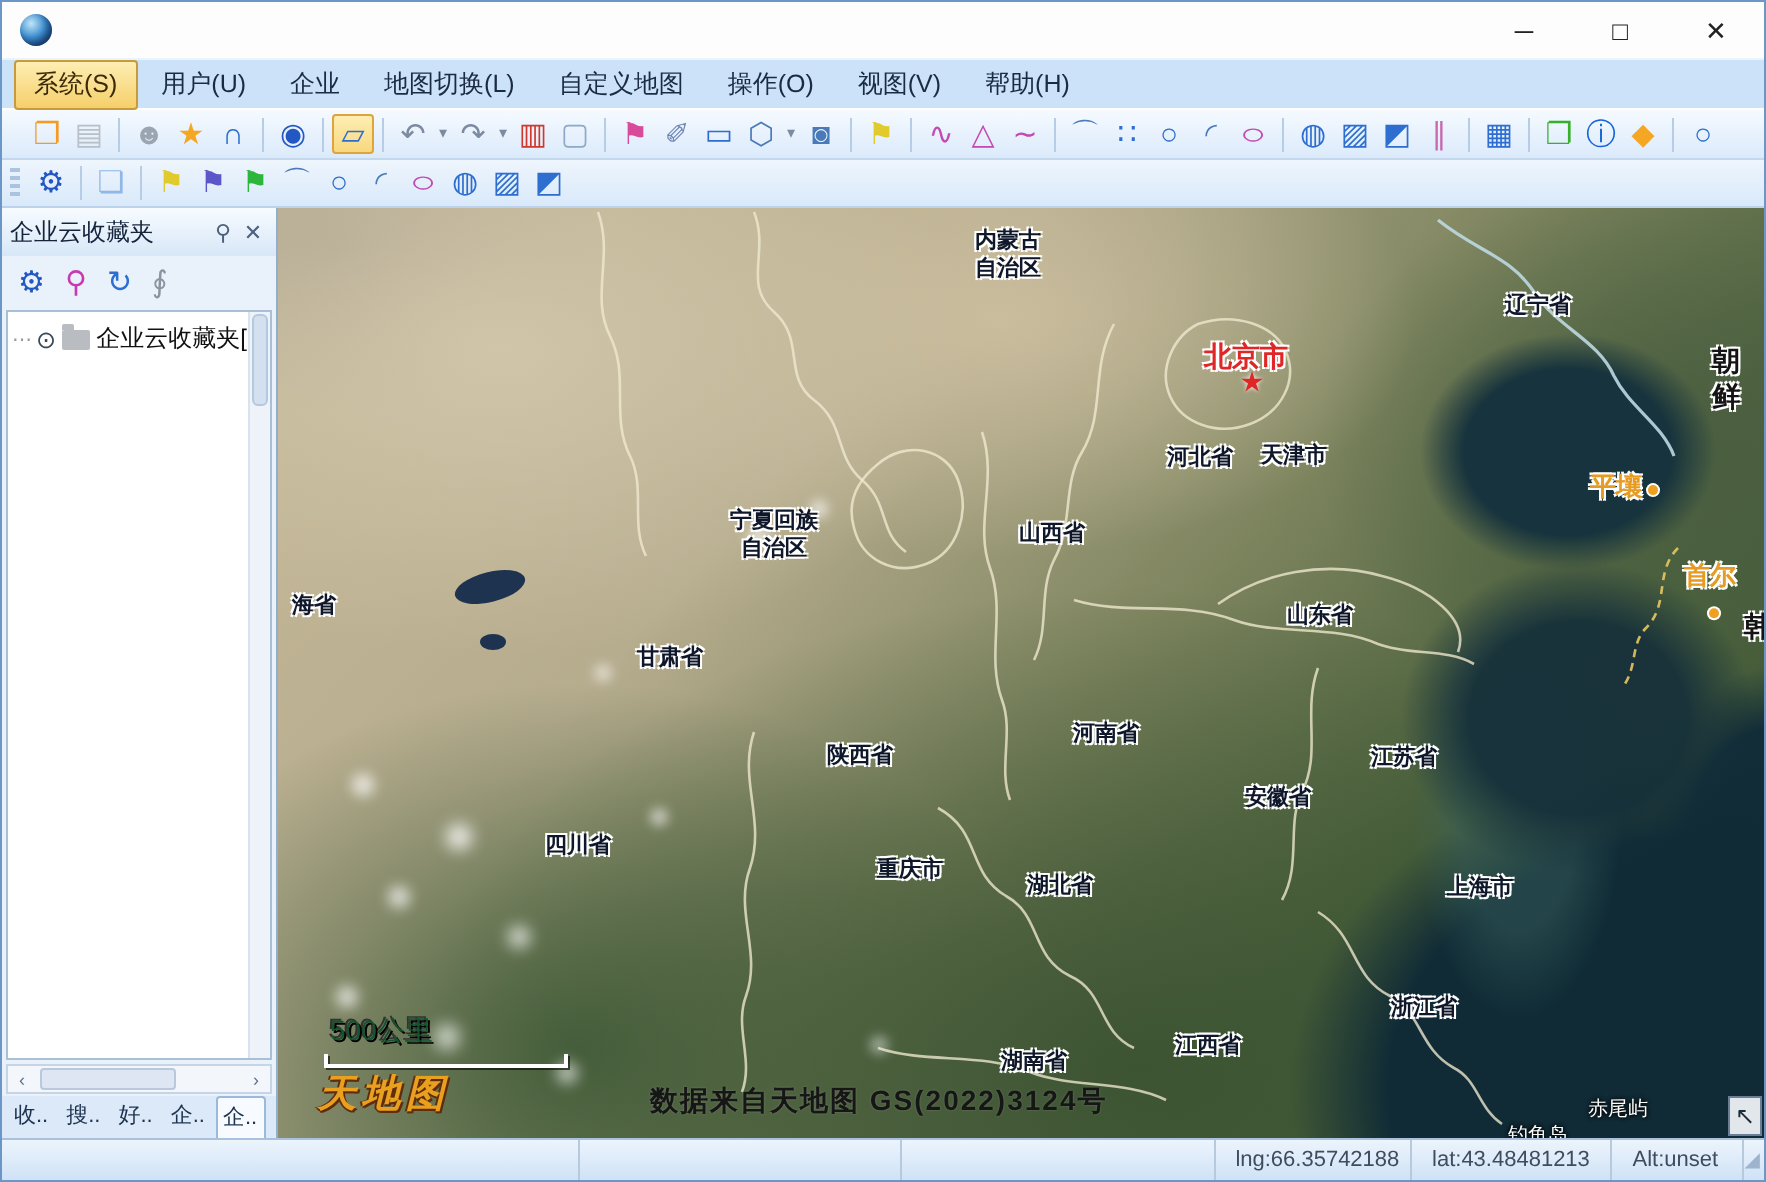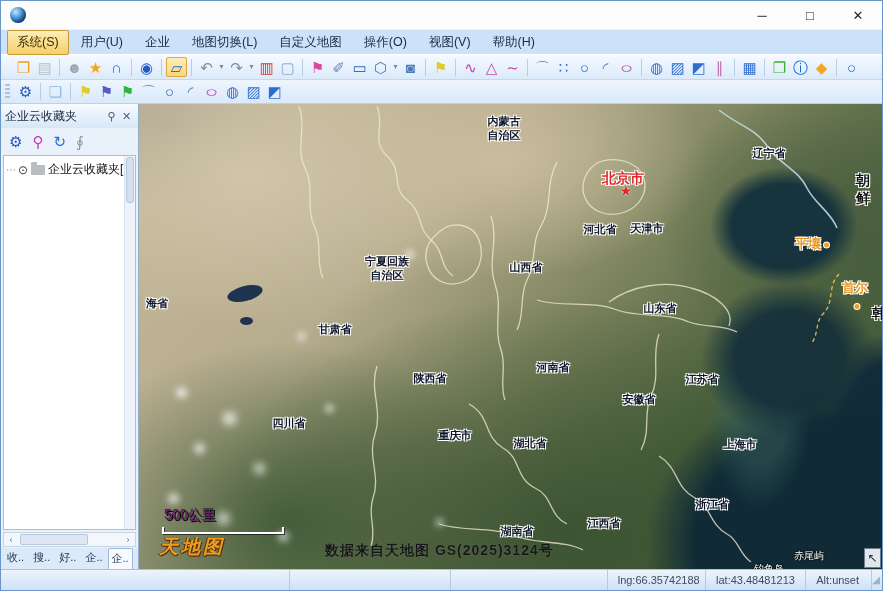--- a/index.html
+++ b/index.html
@@ -111,21 +111,21 @@
   .map-label.star { font-size:12px; color:#e02727; text-shadow:0 0 2px #fff; }
   .map-label.country { font-size:14px; color:#141414;
       text-shadow:-1px -1px 0 #fff,1px -1px 0 #fff,-1px 1px 0 #fff,1px 1px 0 #fff; }
   .map-label.capital { font-size:13px; color:#e69b22;
       text-shadow:-1px -1px 0 #fff,1px -1px 0 #fff,-1px 1px 0 #fff,1px 1px 0 #fff; }
   .map-label.capital::after { content:""; display:inline-block; width:5px; height:5px; margin-left:3px;
       background:#f0a020; border-radius:50%; box-shadow:0 0 0 1px #fff; }
   .map-label.island { font-size:10px; color:#fff; font-weight:normal; text-shadow:0 0 2px #000,0 0 2px #000; }
 
   .scalebar { position:absolute; left:23px; top:403px; }
-  .scalebar-text { font-size:14px; color:#701a75; text-shadow:1px 1px 0 #000, -1px -1px 0 #333; margin:0 0 2px 3px; }
+  .scalebar-text { font-size:14px; color:#14532d; text-shadow:1px 1px 0 #000, -1px -1px 0 #333; margin:0 0 2px 3px; }
   .scalebar-bar { width:122px; height:7px; border-left:2px solid #fff; border-right:2px solid #fff;
                   border-bottom:2px solid #fff; filter:drop-shadow(1px 1px 0 rgba(0,0,0,.6)); }
   .map-logo { position:absolute; left:20px; top:430px; font-family:"DejaVu Serif", serif;
               font-size:19px; font-style:italic; font-weight:bold; color:#e8a01e; letter-spacing:3px;
               text-shadow:1px 1px 0 #5f2c0c, -1px 0 0 #5f2c0c, 0 1px 0 #5f2c0c; }
   .map-attrib { position:absolute; left:186px; top:438px; font-size:14px; font-weight:bold; color:#161616;
                 text-shadow:0 0 1px rgba(255,255,255,.25); letter-spacing:1px; }
   .corner-btn { position:absolute; right:1px; bottom:1px; width:17px; height:20px;
                 background:rgba(250,252,255,.9); border:1px solid #6a7e96; display:flex;
                 align-items:center; justify-content:center; font-size:12px; color:#1c2a3a; }
@@ -446,21 +446,21 @@
 
         <div class="map-label island" style="left: 670px; top: 451px;">赤尾屿</div>
 
         <div class="map-label island" style="left: 630px; top: 464px;">钓鱼岛</div>
 
       <div class="scalebar">
         <div class="scalebar-text">500公里</div>
         <div class="scalebar-bar"></div>
       </div>
       <div class="map-logo">天地图</div>
-      <div class="map-attrib">数据来自天地图 GS(2025)3124号</div>
+      <div class="map-attrib">数据来自天地图 GS(2022)3124号</div>
       <div class="corner-btn">↖</div>
     </div>
   </div>
 
   <div class="statusbar">
     <div class="status-seg s1"></div>
     <div class="status-seg s2"></div>
     <div class="status-seg s3"></div>
     <div class="status-seg s-lng">lng:66.35742188</div>
     <div class="status-seg s-lat">lat:43.48481213</div>

